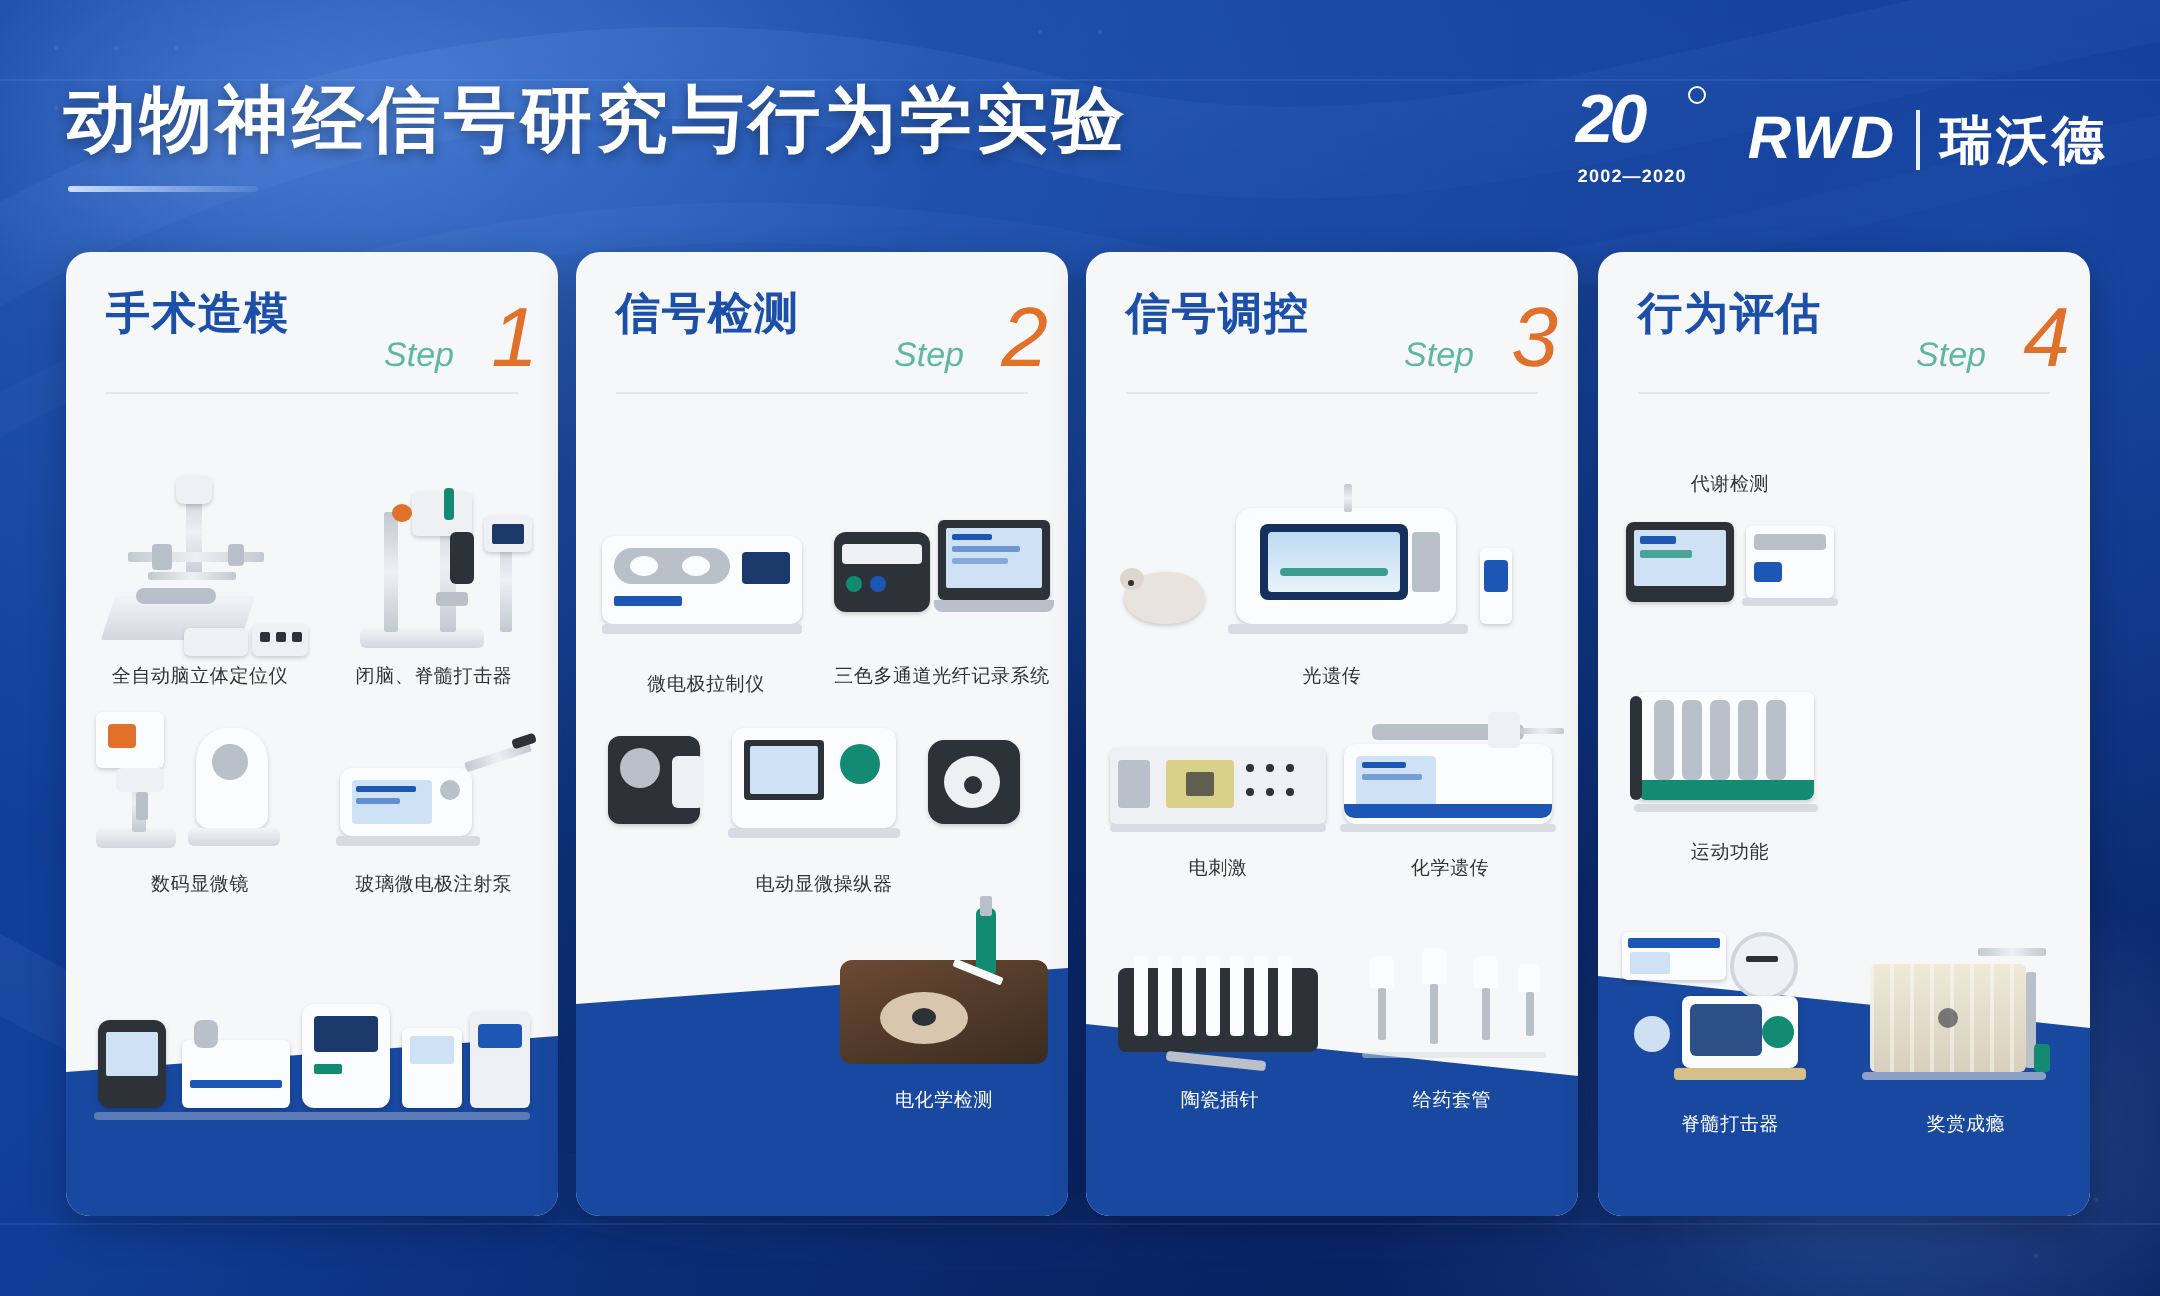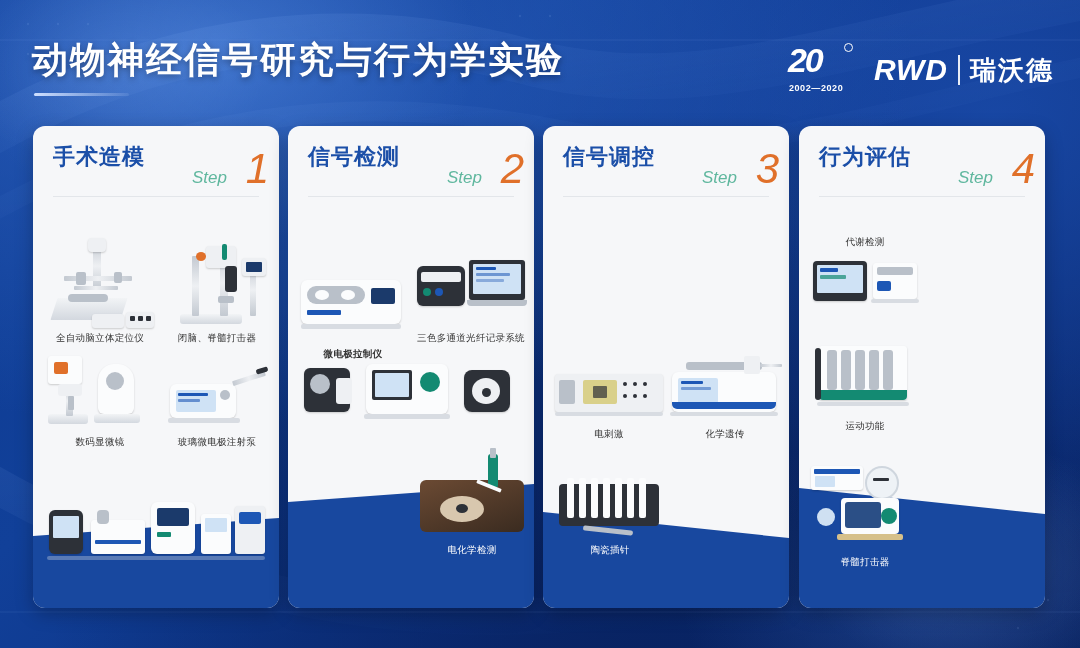--- a/index.html
+++ b/index.html
@@ -237,21 +237,21 @@
   <div class="card c2">
     <div class="card-head">
       <div class="card-title">信号检测</div>
       <div class="step-word">Step</div>
       <div class="step-num">2</div>
       <div class="card-rule"></div>
     </div>
     <div class="card-body">
       <div class="blue-panel diag" style="height:152px"></div>
 
-      <div class="cell" style="left:6px;top:24px;width:118px;font-weight:bold;">
+      <div class="cell" style="left:6px;top:12px;width:118px;">
         <div class="dev" style="width:112px;height:92px">
           <div class="p white shadow rnd2" style="left:4px;top:24px;width:100px;height:44px"></div>
           <div class="p grayC" style="left:10px;top:30px;width:58px;height:18px;border-radius:9px"></div>
           <div class="p white" style="left:18px;top:34px;width:14px;height:10px;border-radius:50%"></div>
           <div class="p white" style="left:44px;top:34px;width:14px;height:10px;border-radius:50%"></div>
           <div class="p screen" style="left:74px;top:32px;width:24px;height:16px;border-radius:2px"></div>
           <div class="p blueA" style="left:10px;top:54px;width:34px;height:5px"></div>
           <div class="p grayA" style="left:4px;top:68px;width:100px;height:5px;border-radius:2px"></div>
         </div>
         <div class="lbl">微电极拉制仪</div>
@@ -280,20 +280,21 @@
           <div class="p grayB" style="left:40px;top:30px;width:16px;height:26px;border-radius:3px"></div>
           <div class="p white shadow rnd2" style="left:70px;top:16px;width:82px;height:50px"></div>
           <div class="p dark" style="left:76px;top:22px;width:40px;height:30px;border-radius:2px"></div>
           <div class="p screenL" style="left:79px;top:25px;width:34px;height:24px"></div>
           <div class="p tealA" style="left:124px;top:24px;width:20px;height:20px;border-radius:50%"></div>
           <div class="p grayA" style="left:68px;top:66px;width:86px;height:5px;border-radius:2px"></div>
           <div class="p dark rnd shadow" style="left:168px;top:22px;width:46px;height:42px;border-radius:8px"></div>
           <div class="p grayB" style="left:176px;top:30px;width:28px;height:26px;border-radius:50%"></div>
           <div class="p dark" style="left:186px;top:40px;width:9px;height:9px;border-radius:50%"></div>
         </div>
+        <div class="lbl">电动显微操纵器</div>
       </div>
 
 
       <div class="cell on-blue" style="left:126px;top:212px;width:116px;">
         <div class="dev" style="width:112px;height:100px">
           <div class="p" style="left:4px;top:36px;width:104px;height:52px;border-radius:6px;background:linear-gradient(160deg,#6b4a33,#3a2b20)"></div>
           <div class="p" style="left:24px;top:52px;width:44px;height:26px;border-radius:50%;background:#d8c7ae"></div>
           <div class="p dark" style="left:40px;top:60px;width:12px;height:9px;border-radius:50%"></div>
           <div class="p tealA" style="left:72px;top:10px;width:10px;height:34px;border-radius:3px"></div>
           <div class="p grayC" style="left:74px;top:4px;width:6px;height:10px"></div>
@@ -307,20 +308,37 @@
   <div class="card c3">
     <div class="card-head">
       <div class="card-title">信号调控</div>
       <div class="step-word">Step</div>
       <div class="step-num">3</div>
       <div class="card-rule"></div>
     </div>
     <div class="card-body">
       <div class="blue-panel diag2" style="height:124px"></div>
 
+      <div class="cell" style="left:10px;top:4px;width:226px;">
+        <div class="dev" style="width:224px;height:96px">
+          <div class="p mouse shadow" style="left:8px;top:50px;width:40px;height:26px"></div>
+          <div class="p" style="left:6px;top:48px;width:12px;height:11px;border-radius:50%;background:#ded6cf"></div>
+          <div class="p dark" style="left:10px;top:54px;width:3px;height:3px;border-radius:50%"></div>
+          <div class="p white shadow" style="left:64px;top:18px;width:110px;height:58px;border-radius:8px"></div>
+          <div class="p" style="left:76px;top:26px;width:74px;height:38px;border-radius:4px;background:#16305e"></div>
+          <div class="p" style="left:80px;top:30px;width:66px;height:30px;border-radius:2px;background:linear-gradient(180deg,#bcd9f2,#eaf3fb)"></div>
+          <div class="p tealA" style="left:86px;top:48px;width:54px;height:4px;border-radius:2px;opacity:.8"></div>
+          <div class="p grayC" style="left:152px;top:30px;width:14px;height:30px;border-radius:2px"></div>
+          <div class="p rodh" style="left:118px;top:6px;width:4px;height:14px"></div>
+          <div class="p white shadow rnd" style="left:186px;top:38px;width:16px;height:38px"></div>
+          <div class="p blueA" style="left:188px;top:44px;width:12px;height:16px;border-radius:2px"></div>
+          <div class="p grayA" style="left:60px;top:76px;width:120px;height:5px;border-radius:2px"></div>
+        </div>
+        <div class="lbl">光遗传</div>
+      </div>
 
       <div class="cell" style="left:8px;top:112px;width:116px;font-family:Liberation Serif, serif;">
         <div class="dev" style="width:112px;height:84px">
           <div class="p grayB shadow rnd" style="left:2px;top:30px;width:108px;height:38px"></div>
           <div class="p" style="left:30px;top:36px;width:34px;height:24px;border-radius:2px;background:#d9d08a"></div>
           <div class="p dark" style="left:40px;top:42px;width:14px;height:12px;border-radius:1px;opacity:.7"></div>
           <div class="p grayC" style="left:6px;top:36px;width:16px;height:24px;border-radius:2px"></div>
           <div class="p dark" style="left:70px;top:38px;width:4px;height:4px;border-radius:50%"></div>
           <div class="p dark" style="left:80px;top:38px;width:4px;height:4px;border-radius:50%"></div>
           <div class="p dark" style="left:90px;top:38px;width:4px;height:4px;border-radius:50%"></div>
@@ -355,20 +373,34 @@
           <div class="p white" style="left:38px;top:24px;width:7px;height:40px;border-radius:2px"></div>
           <div class="p white" style="left:50px;top:24px;width:7px;height:40px;border-radius:2px"></div>
           <div class="p white" style="left:62px;top:24px;width:7px;height:40px;border-radius:2px"></div>
           <div class="p white" style="left:74px;top:24px;width:7px;height:40px;border-radius:2px"></div>
           <div class="p white" style="left:86px;top:24px;width:7px;height:40px;border-radius:2px"></div>
           <div class="p grayC" style="left:30px;top:74px;width:50px;height:5px;border-radius:2px;transform:rotate(6deg)"></div>
         </div>
         <div class="lbl">陶瓷插针</div>
       </div>
 
+      <div class="cell on-blue" style="left:126px;top:222px;width:114px;">
+        <div class="dev" style="width:110px;height:90px">
+          <div class="p white" style="left:14px;top:24px;width:12px;height:16px;border-radius:3px 3px 0 0"></div>
+          <div class="p grayC" style="left:18px;top:40px;width:4px;height:26px"></div>
+          <div class="p white" style="left:40px;top:20px;width:12px;height:18px;border-radius:3px 3px 0 0"></div>
+          <div class="p grayC" style="left:44px;top:38px;width:4px;height:30px"></div>
+          <div class="p white" style="left:66px;top:24px;width:12px;height:16px;border-radius:3px 3px 0 0"></div>
+          <div class="p grayC" style="left:70px;top:40px;width:4px;height:26px"></div>
+          <div class="p white" style="left:88px;top:28px;width:11px;height:14px;border-radius:3px 3px 0 0"></div>
+          <div class="p grayC" style="left:92px;top:42px;width:4px;height:22px"></div>
+          <div class="p grayA" style="left:10px;top:72px;width:92px;height:3px;border-radius:2px;opacity:.5"></div>
+        </div>
+        <div class="lbl">给药套管</div>
+      </div>
     </div>
   </div>
 
   <div class="card c4">
     <div class="card-head">
       <div class="card-title">行为评估</div>
       <div class="step-word">Step</div>
       <div class="step-num">4</div>
       <div class="card-rule"></div>
     </div>
@@ -415,16 +447,28 @@
           <div class="p dark" style="left:66px;top:14px;width:16px;height:3px"></div>
           <div class="p" style="left:10px;top:44px;width:18px;height:18px;border-radius:50%;background:#cfe0f2"></div>
           <div class="p white shadow" style="left:34px;top:34px;width:58px;height:36px;border-radius:4px"></div>
           <div class="p" style="left:38px;top:38px;width:36px;height:26px;border-radius:3px;background:#2b4f86"></div>
           <div class="p tealA" style="left:74px;top:44px;width:16px;height:16px;border-radius:50%"></div>
           <div class="p" style="left:30px;top:70px;width:66px;height:6px;border-radius:2px;background:#d6c08a"></div>
         </div>
         <div class="lbl">脊髓打击器</div>
       </div>
 
+      <div class="cell on-blue" style="left:128px;top:232px;width:112px;">
+        <div class="dev" style="width:108px;height:92px">
+          <div class="p" style="left:6px;top:18px;width:78px;height:54px;border-radius:3px;background:linear-gradient(180deg,#efe9d9,#d8d0bc)"></div>
+          <div class="p" style="left:6px;top:18px;width:78px;height:54px;border-radius:3px;background:repeating-linear-gradient(90deg,rgba(255,255,255,.45) 0 2px,rgba(0,0,0,0) 2px 10px)"></div>
+          <div class="p grayC" style="left:84px;top:22px;width:5px;height:48px"></div>
+          <div class="p rod" style="left:60px;top:10px;width:34px;height:4px"></div>
+          <div class="p tealA" style="left:88px;top:58px;width:8px;height:14px;border-radius:2px"></div>
+          <div class="p dark" style="left:40px;top:40px;width:10px;height:10px;border-radius:50%;opacity:.6"></div>
+          <div class="p grayA" style="left:2px;top:72px;width:92px;height:4px;border-radius:2px;opacity:.6"></div>
+        </div>
+        <div class="lbl">奖赏成瘾</div>
+      </div>
     </div>
   </div>
 
 </div>
 
 </body></html>

